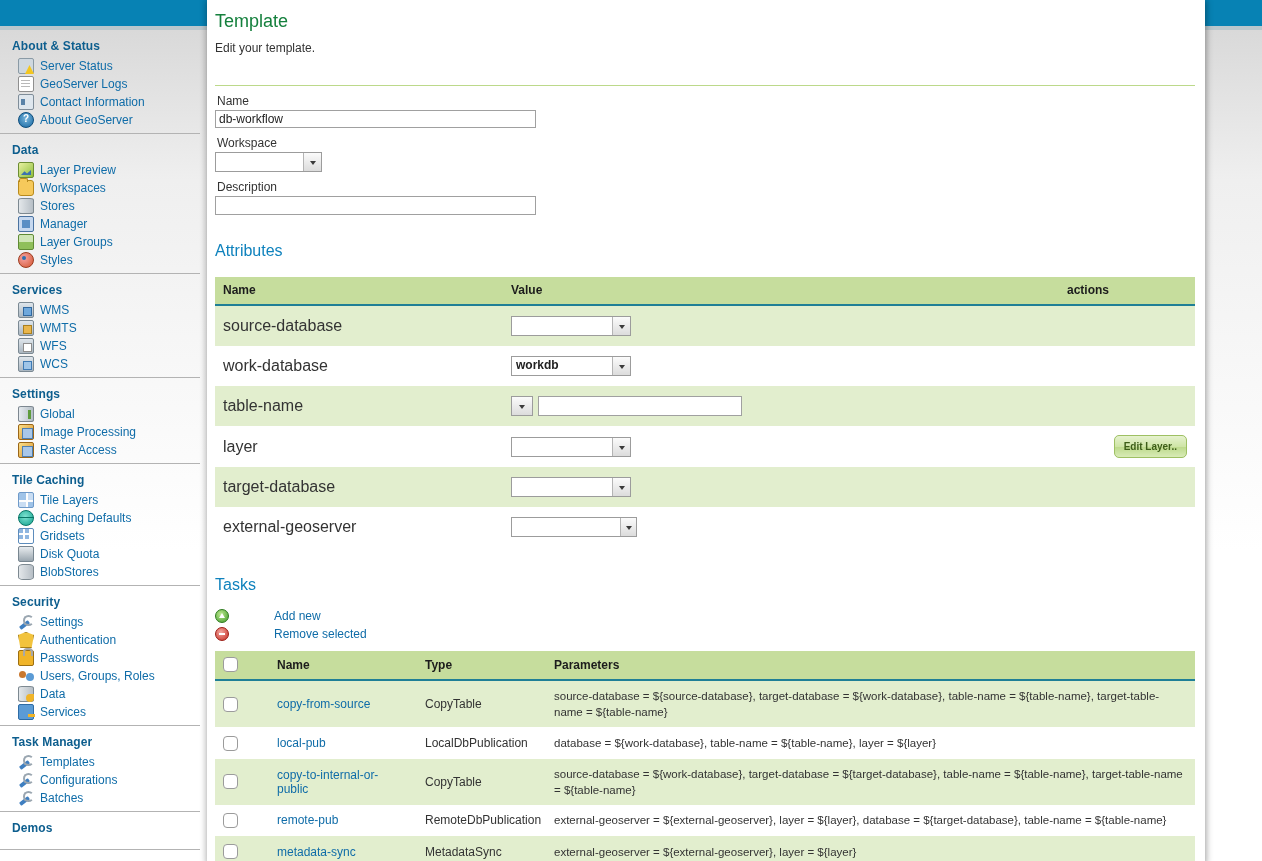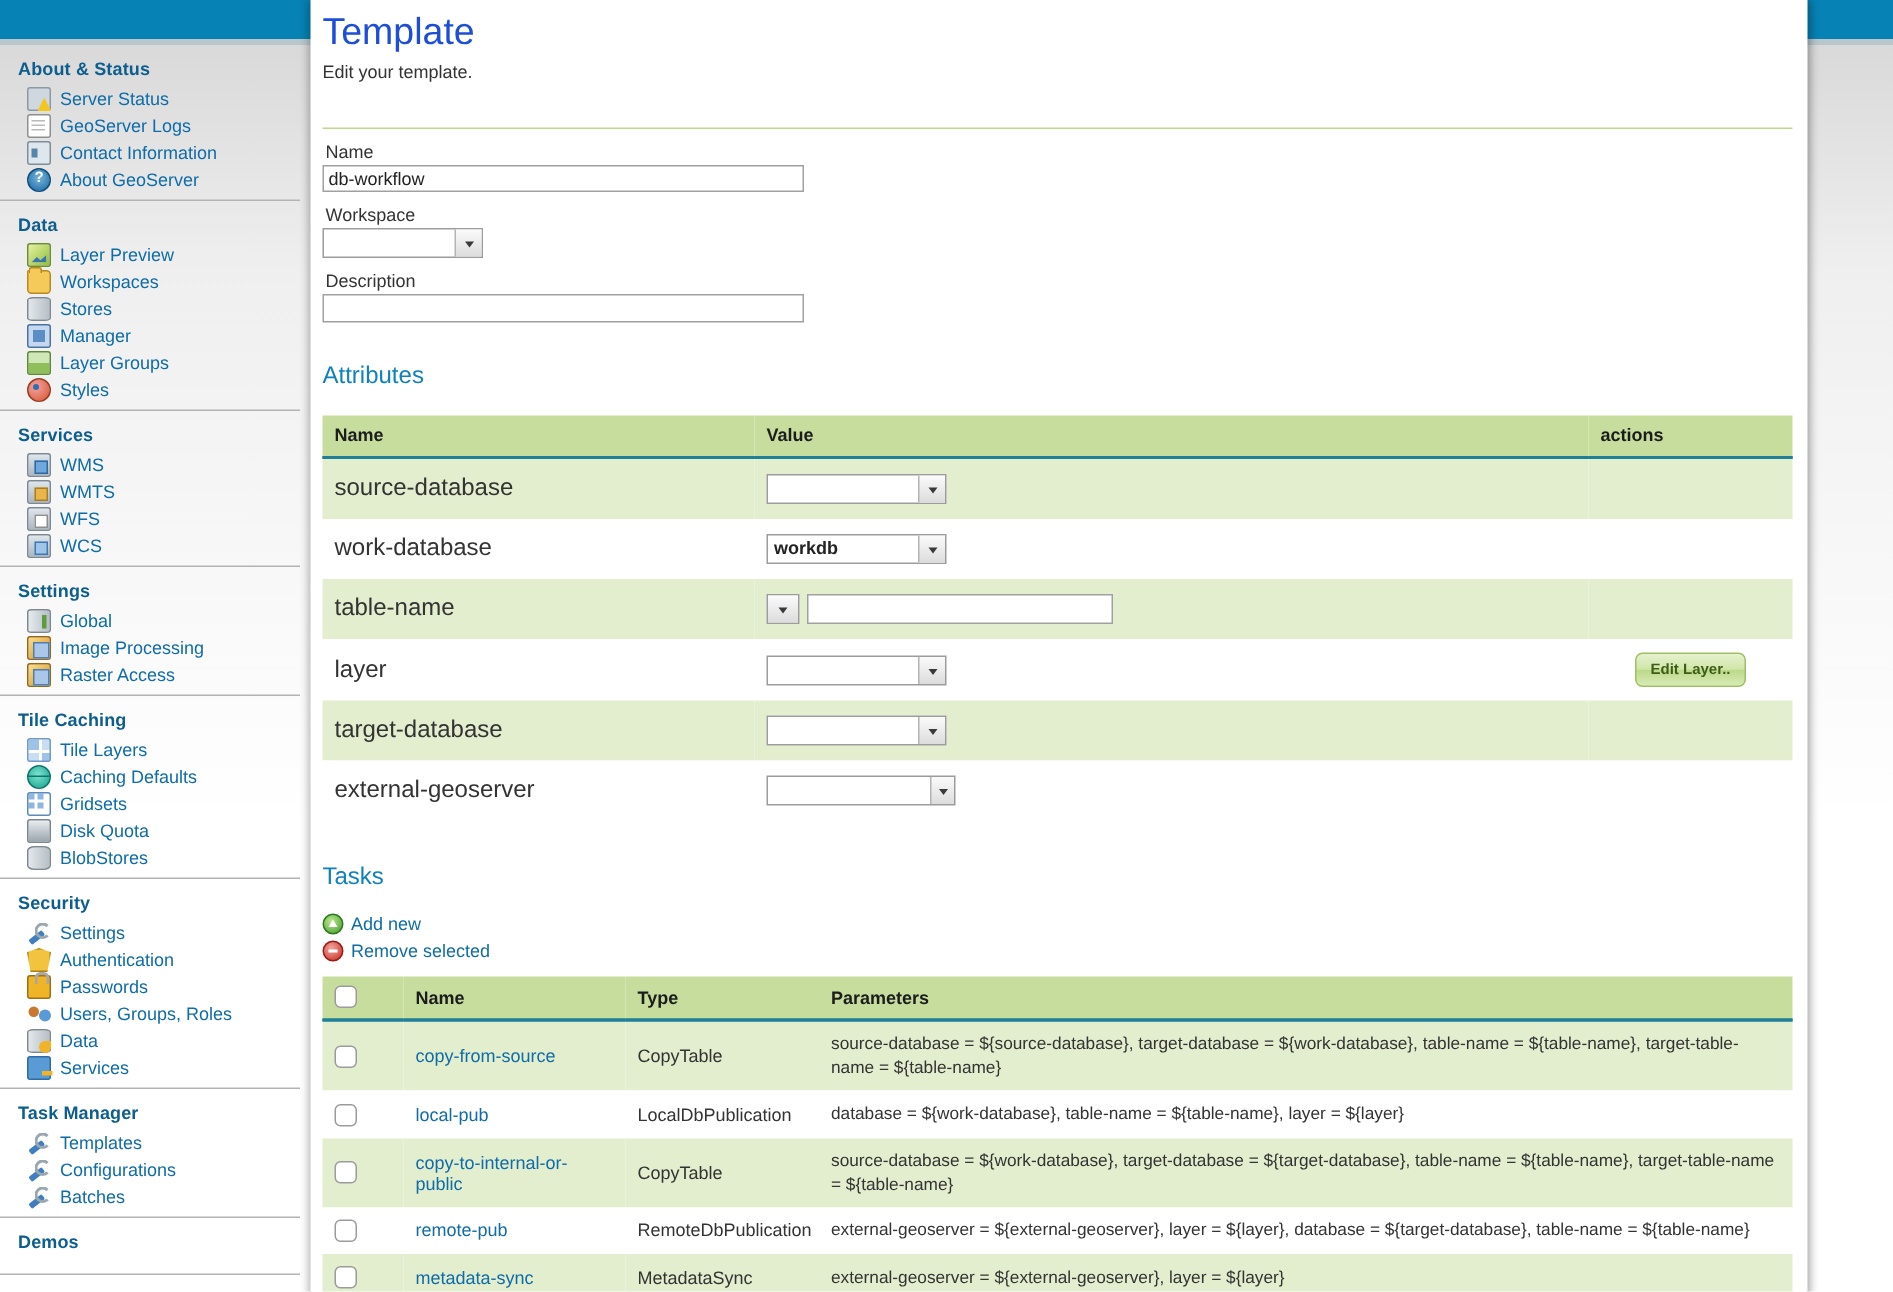--- a/index.html
+++ b/index.html
@@ -167,23 +167,23 @@
     width: 998px;
     min-height: 861px;
     background: #ffffff;
     border-radius: 0 0 6px 6px;
     box-shadow: 2px 0 6px rgba(0,0,0,0.28), -2px 0 6px rgba(0,0,0,0.18);
     box-sizing: border-box;
     padding: 0 10px 0 8px;
   }
 
   #page-title {
-    font-size: 25px;
+    font-size: 18px;
     font-weight: normal;
-    color: #1d4ed8;
+    color: #15803d;
     margin: 0;
     padding: 4px 0 0 0;
     line-height: 34px;
   }
   #page-subtitle {
     font-size: 12px;
     color: #333333;
     margin: 0;
     padding: 3px 0 0 0;
   }
@@ -289,21 +289,21 @@
   .gs-table tbody td {
     padding: 9px 8px;
     vertical-align: middle;
     color: #333333;
     border: 0;
   }
   .gs-table tbody tr.row-odd  td { background: #e2eece; }
   .gs-table tbody tr.row-even td { background: #ffffff; }
 
   .attr-name { font-size: 16px; color: #333333; margin-left: 35px; }
-  .cell-actions { text-align: center; }
+  .cell-actions { text-align: right; }
 
   
   .btn-green {
     display: inline-block;
     font-size: 10px;
     font-weight: bold;
     color: #3d5e18;
     background: linear-gradient(to bottom, #e6f2cf 0%, #cfe5a6 50%, #bcd98a 51%, #d8ebb6 100%);
     border: 1px solid #9ec063;
     border-radius: 5px;
@@ -315,20 +315,21 @@
   }
 
   
   .action-link {
     display: flex;
     align-items: center;
     margin: 0 0 4px 0;
     text-decoration: none;
     cursor: pointer;
     width: max-content;
+    gap: 40px;
   }
   .action-link .act-label {
     color: #0f6ca8;
     font-size: 12px;
   }
   .act-ico {
     width: 14px; height: 14px;
     border-radius: 50%;
     margin-right: 5px;
     flex: 0 0 14px;

